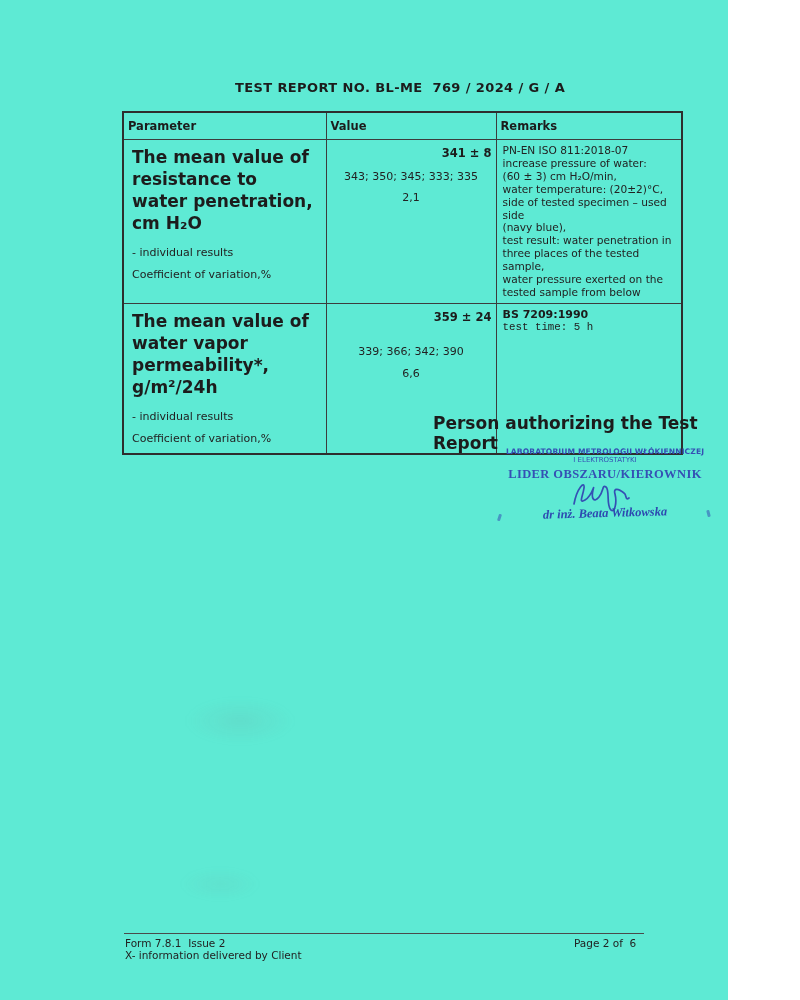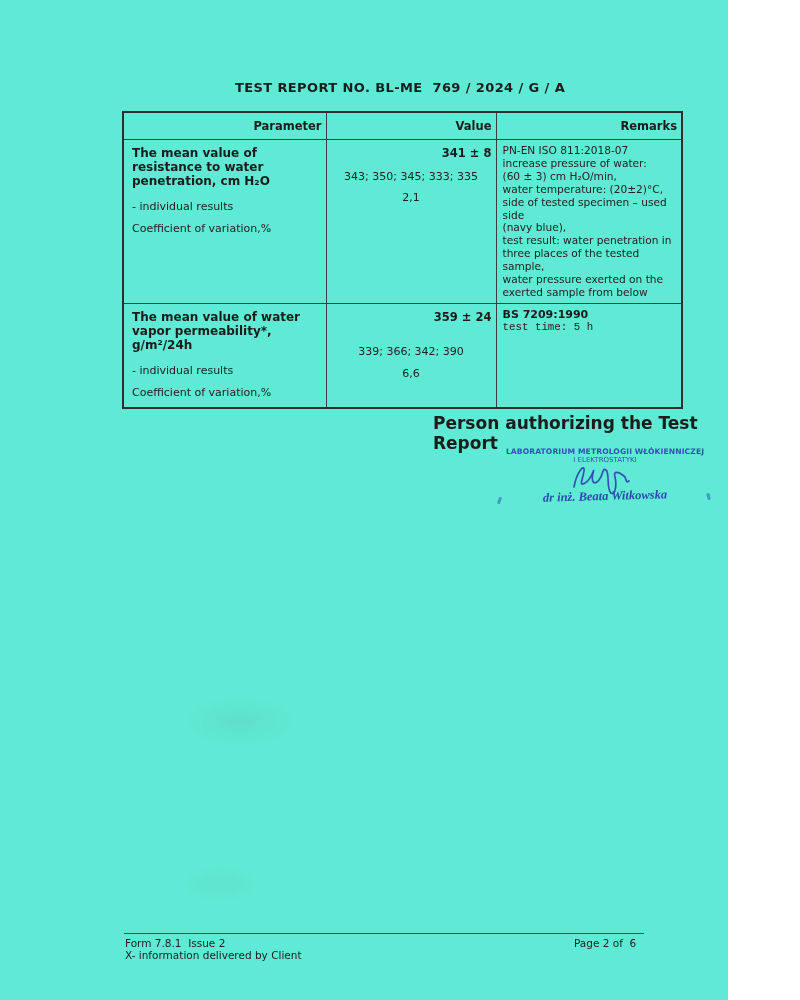--- a/index.html
+++ b/index.html
@@ -17,23 +17,23 @@
 
   
   table.report-table {
     position:absolute; left:122px; top:111px; width:559px;
     border-collapse:collapse; table-layout:fixed;
     border:2px solid #2e2e2e;
   }
   table.report-table th, table.report-table td {
     border:1px solid #3c3c3c; vertical-align:top; overflow:hidden;
   }
-  th.col-head { font-size:11.5px; font-weight:bold; padding:6px 4px; text-align:right; color:#1c1c1c; }
+  th.col-head { font-size:11.5px; font-weight:bold; padding:6px 4px; text-align:left; color:#1c1c1c; }
   td.param-cell { padding:6px 8px 8px 8px; }
-  .param-title { font-weight:bold; font-size:12px; line-height:14px; color:#1c1c1c; }
+  .param-title { font-weight:bold; font-size:17px; line-height:22px; color:#1c1c1c; }
   .param-line2 { margin-top:12px; font-size:11px; }
   .param-line3 { margin-top:9px;  font-size:11px; }
   td.value-cell { text-align:center; padding:6px 4px; }
   .value-mean { font-weight:bold; font-size:11.5px; color:#1c1c1c;text-align:right; }
   .value-individual { font-size:11px; margin-top:10px; }
   .value-cov { font-size:11px; margin-top:8px; }
   td.remarks-cell { padding:4px 6px; }
   .remark-line { font-size:10.6px; line-height:12.9px; }
   .remark-standard { font-size:11px; font-weight:bold; color:#1c1c1c; line-height:13px; }
   .remark-sub { font-size:10.8px; line-height:13px;font-family:Liberation Mono, monospace; }
@@ -122,21 +122,21 @@
         <td class="remarks-cell">
           <div class="remark-line">PN-EN ISO 811:2018-07</div>
           <div class="remark-line">increase pressure of water:</div>
           <div class="remark-line">(60 ± 3) cm H₂O/min,</div>
           <div class="remark-line">water temperature: (20±2)°C,</div>
           <div class="remark-line">side of tested specimen – used side</div>
           <div class="remark-line">(navy blue),</div>
           <div class="remark-line">test result: water penetration in</div>
           <div class="remark-line">three places of the tested sample,</div>
           <div class="remark-line">water pressure exerted on the</div>
-          <div class="remark-line">exerted sample from below</div>
+          <div class="remark-line">tested sample from below</div>
         </td>
       </tr>
       <tr>
         <td class="param-cell">
           <div class="param-title">The mean value of water vapor permeability*, g/m²/24h</div>
           <div class="param-line2">- individual results</div>
           <div class="param-line3">Coefficient of variation,%</div>
         </td>
         <td class="value-cell">
           <div class="value-mean">359 ± 24</div>
@@ -149,20 +149,21 @@
         </td>
       </tr>
     </tbody>
   </table>
 
   <div class="auth-heading">Person authorizing the Test Report</div>
 
   <div class="stamp">
     <div class="stamp-line1">LABORATORIUM METROLOGII WŁÓKIENNICZEJ</div>
     <div class="stamp-line2">I ELEKTROSTATYKI</div>
+    <div class="stamp-line3">LIDER OBSZARU/KIEROWNIK</div>
     <div class="signature-block">
       <svg class="signature-svg" width="82" height="36" viewBox="0 0 82 36">
         <path d="M6 28 C9 12, 17 4, 16 12 C15 20, 10 28, 17 24 C24 20, 27 6, 25 14 C23 23, 26 27, 31 21 C36 15, 34 8, 38 11 C42 14, 38 30, 43 34 C47 37, 49 26, 47 18 C45 11, 51 13, 56 17 C59 19, 57 25, 61 22" fill="none" stroke="#3550b4" stroke-width="1.7" stroke-linecap="round"></path>
       </svg>
       <div class="signer-name">dr inż. Beata Witkowska</div>
       <div class="stamp-edge-mark stamp-mark-left"></div>
       <div class="stamp-edge-mark stamp-mark-right"></div>
     </div>
   </div>
 

